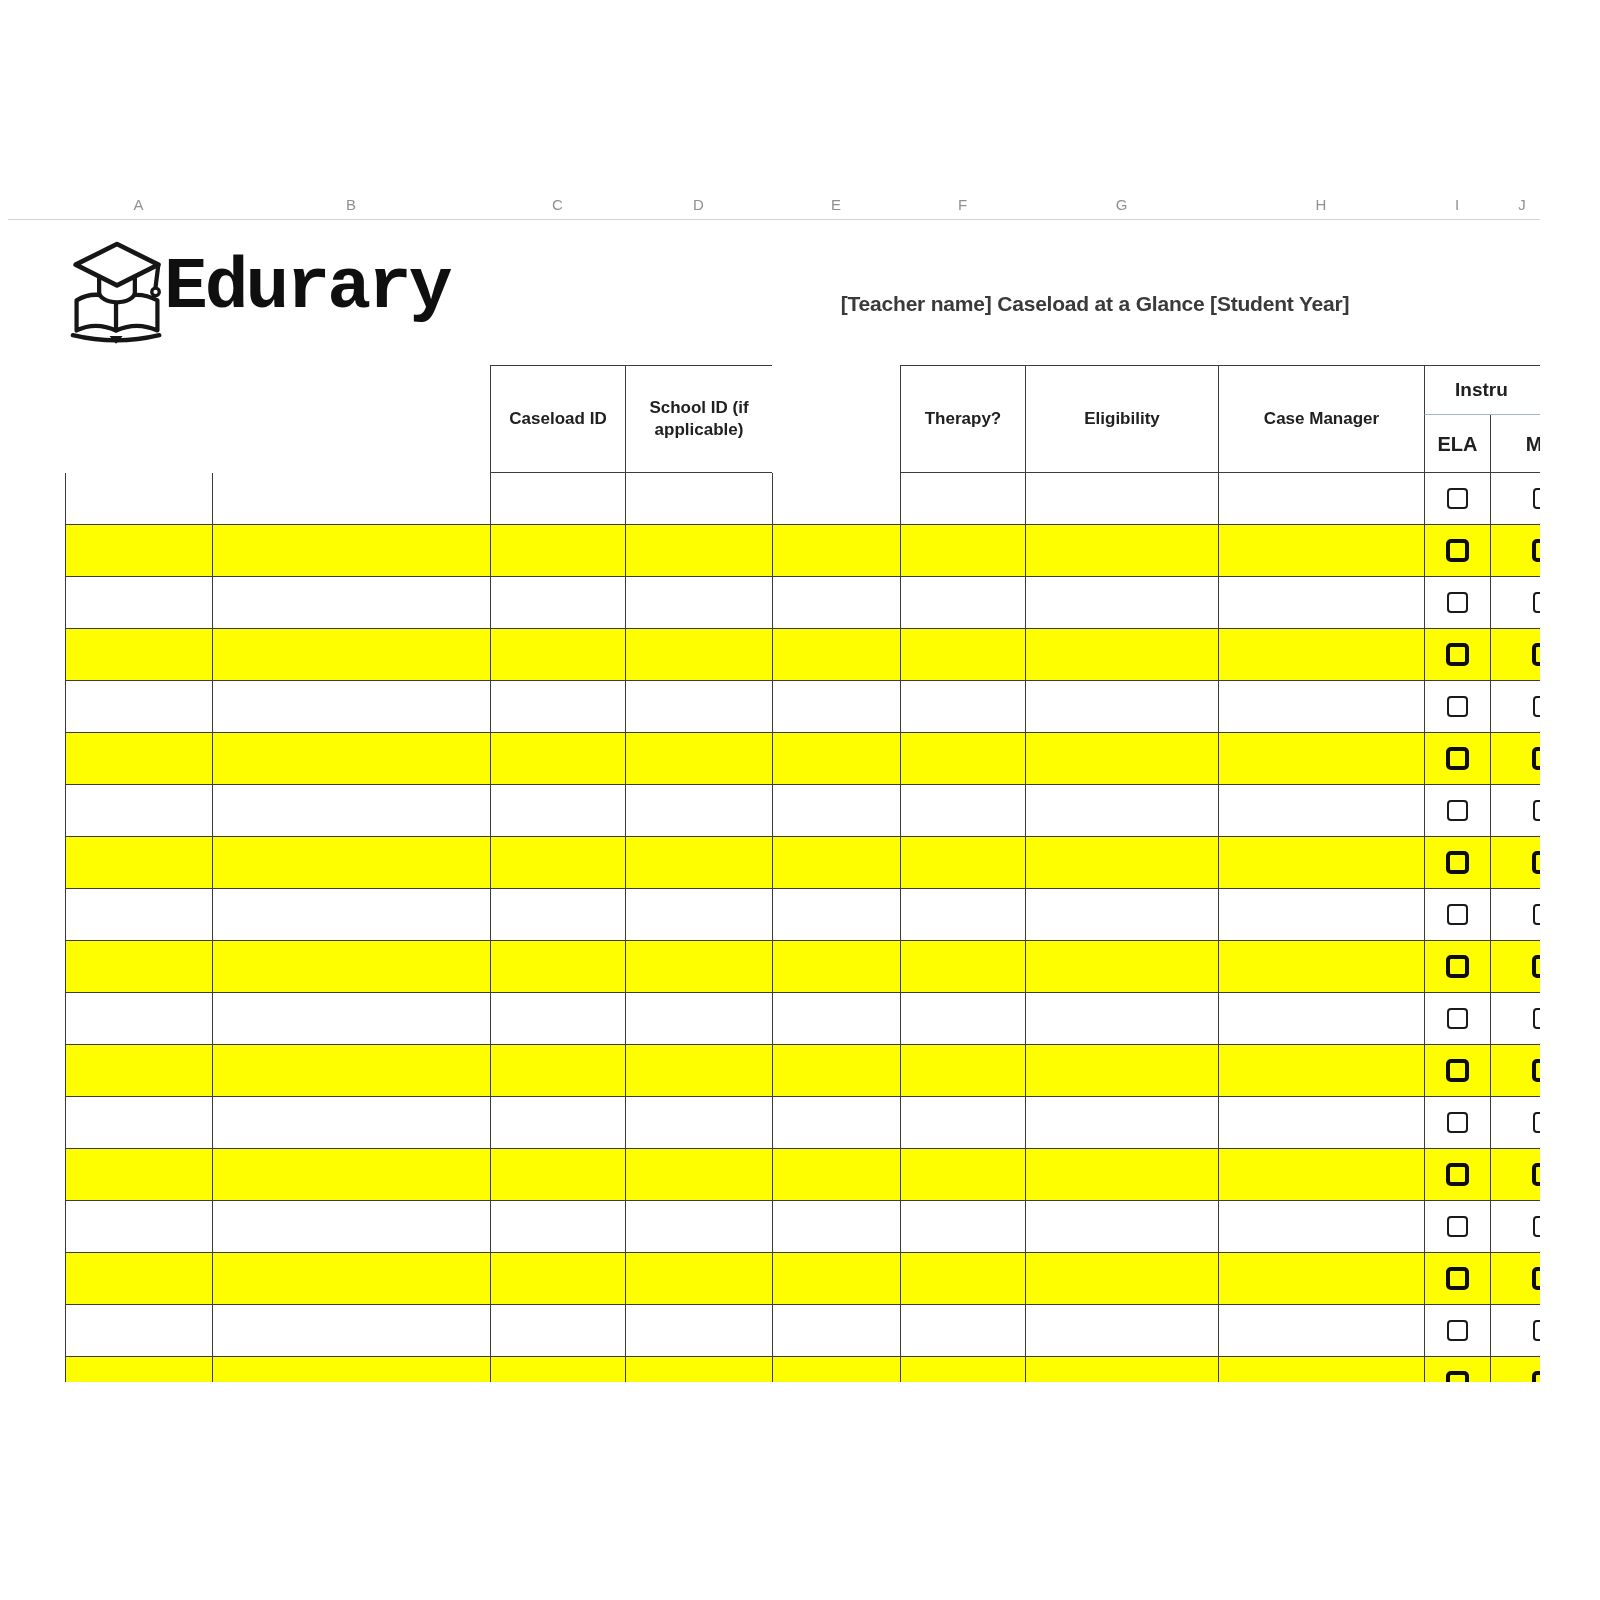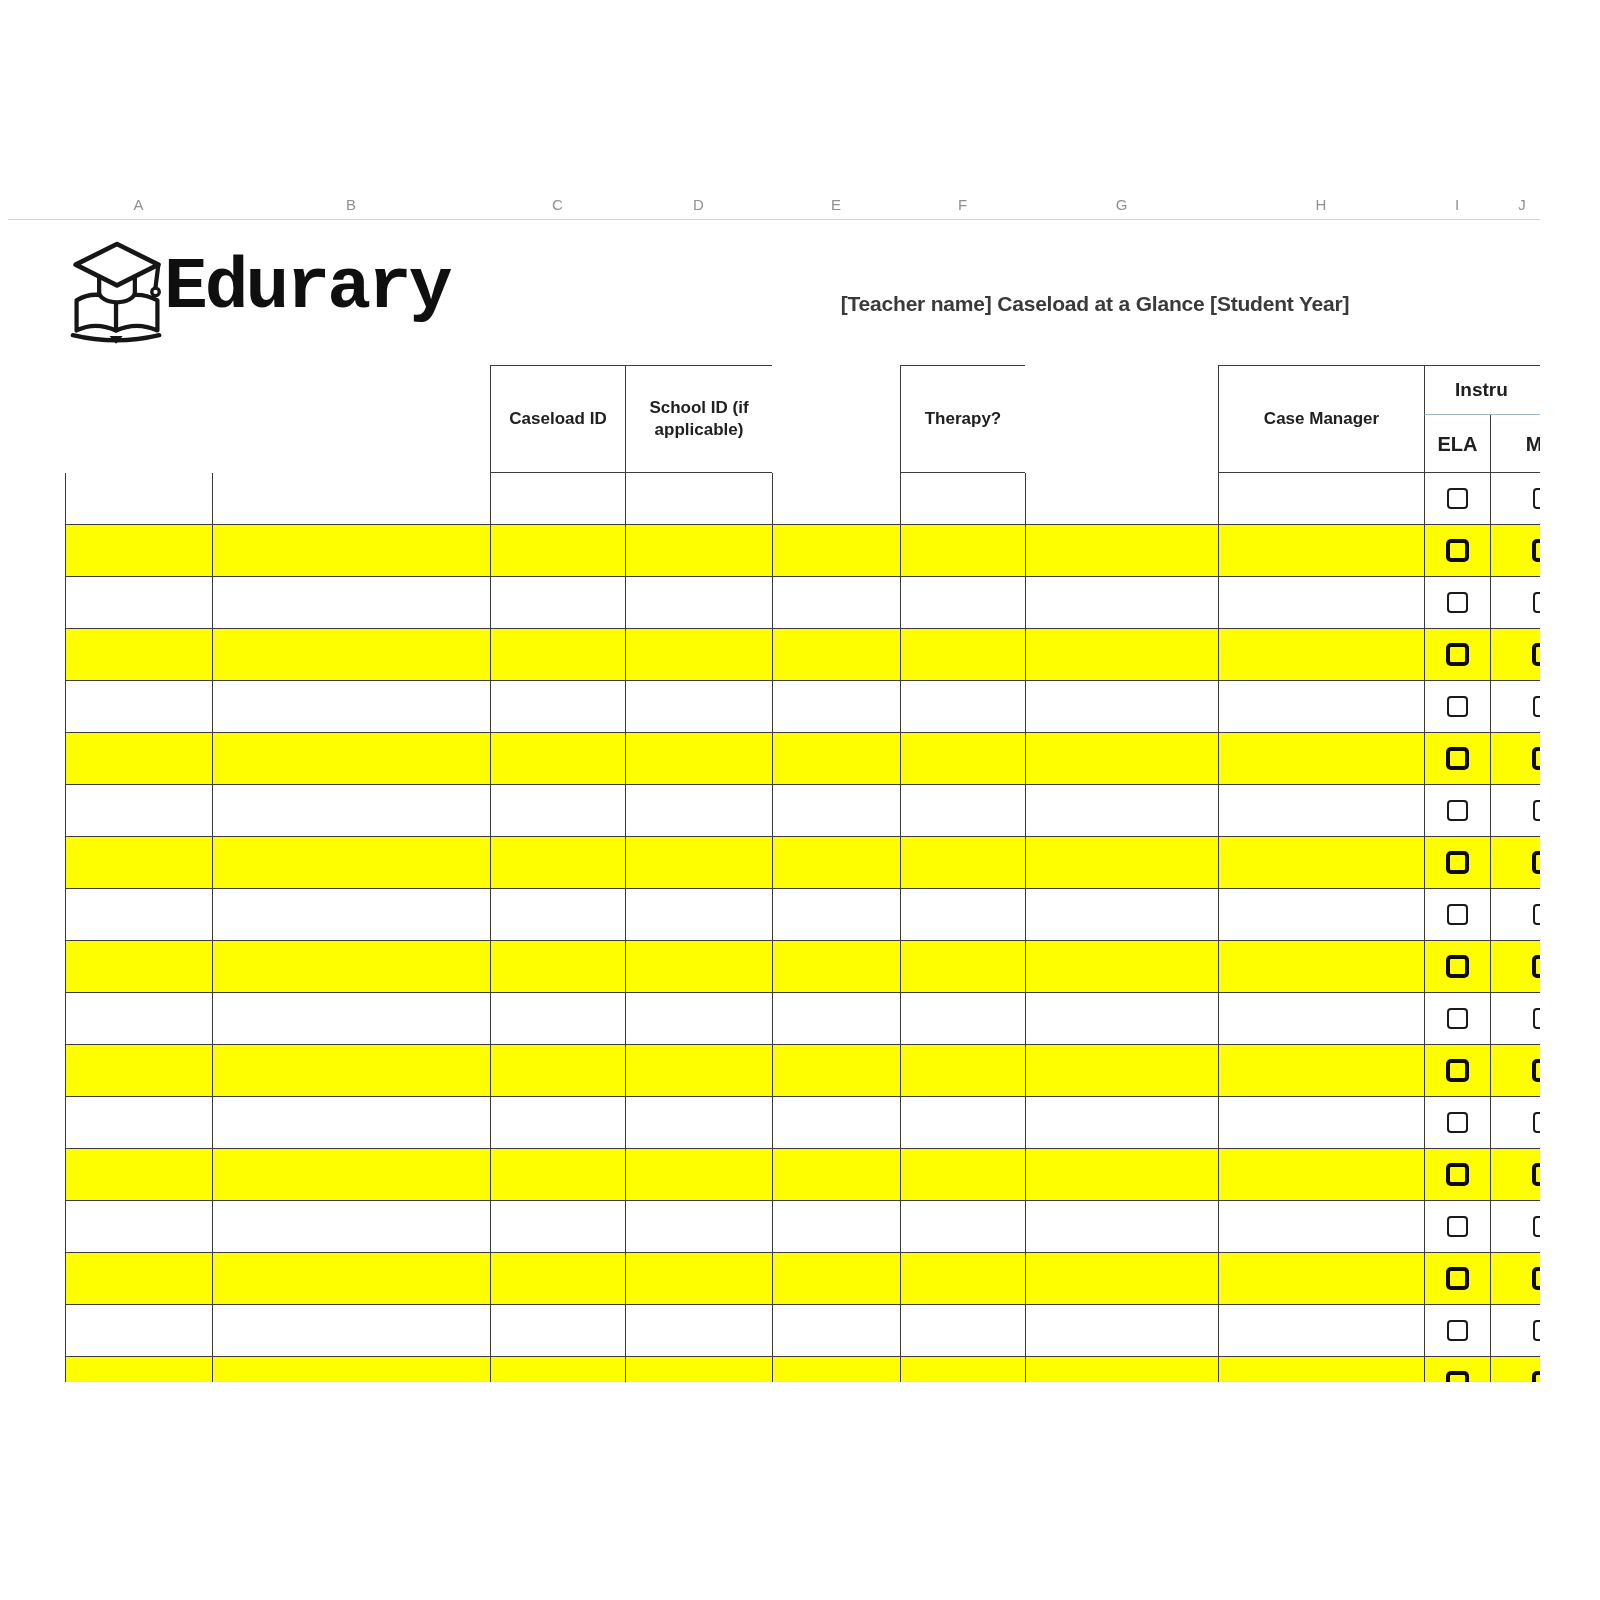--- a/index.html
+++ b/index.html
@@ -66,20 +66,21 @@
       <span class="letter" style="left: 698.5px;">D</span>
       <span class="letter" style="left: 836px;">E</span>
       <span class="letter" style="left: 962.5px;">F</span>
       <span class="letter" style="left: 1121.5px;">G</span>
       <span class="letter" style="left: 1321px;">H</span>
       <span class="letter" style="left: 1457px;">I</span>
       <span class="letter" style="left: 1522px;">J</span>
       <div class="hcell" style="left: 490px; width: 135px;">Caseload ID</div>
       <div class="hcell" style="left: 625px; width: 147px;">School ID (if applicable)</div>
       <div class="hcell" style="left: 868px; width: 125px; margin-left: 32px;">Therapy?</div>
+      <div class="hcell" style="left: 1025px; width: 193px;">Eligibility</div>
       <div class="hcell" style="left: 1218px; width: 206px;">Case Manager</div>
       <div class="hcell group" style="left: 1424px; width: 200px;">Instru</div>
       <div class="hcell sub" style="left: 1424px; width: 66px;">ELA</div>
       <div class="hcell sub" style="left: 1490px; width: 105px;">Mat</div>
       <div class="row" style="top: 473px;">
         <div class="cell" style="left: 0px; width: 147px;"></div>
         <div class="cell" style="left: 147px; width: 278px;"></div>
         <div class="cell" style="left: 425px; width: 135px;"></div>
         <div class="cell" style="left: 560px; width: 147px;"></div>
         <div class="cell" style="left: 707px; width: 128px;"></div>

